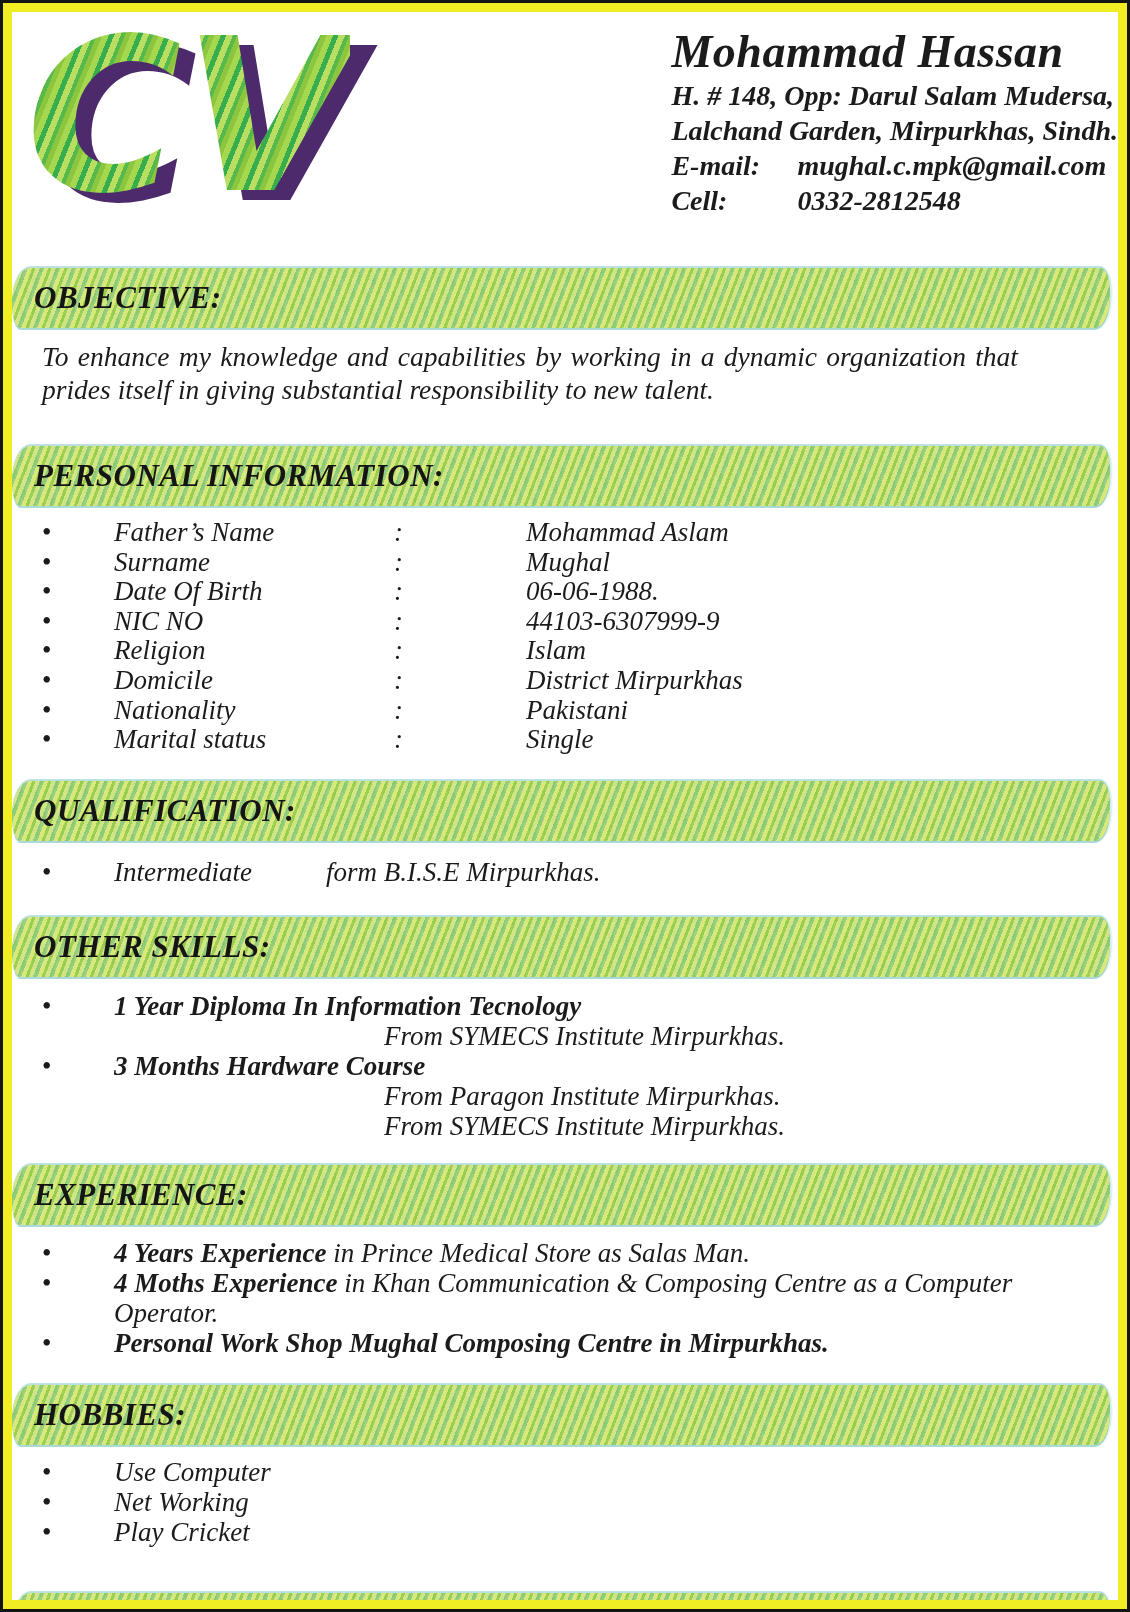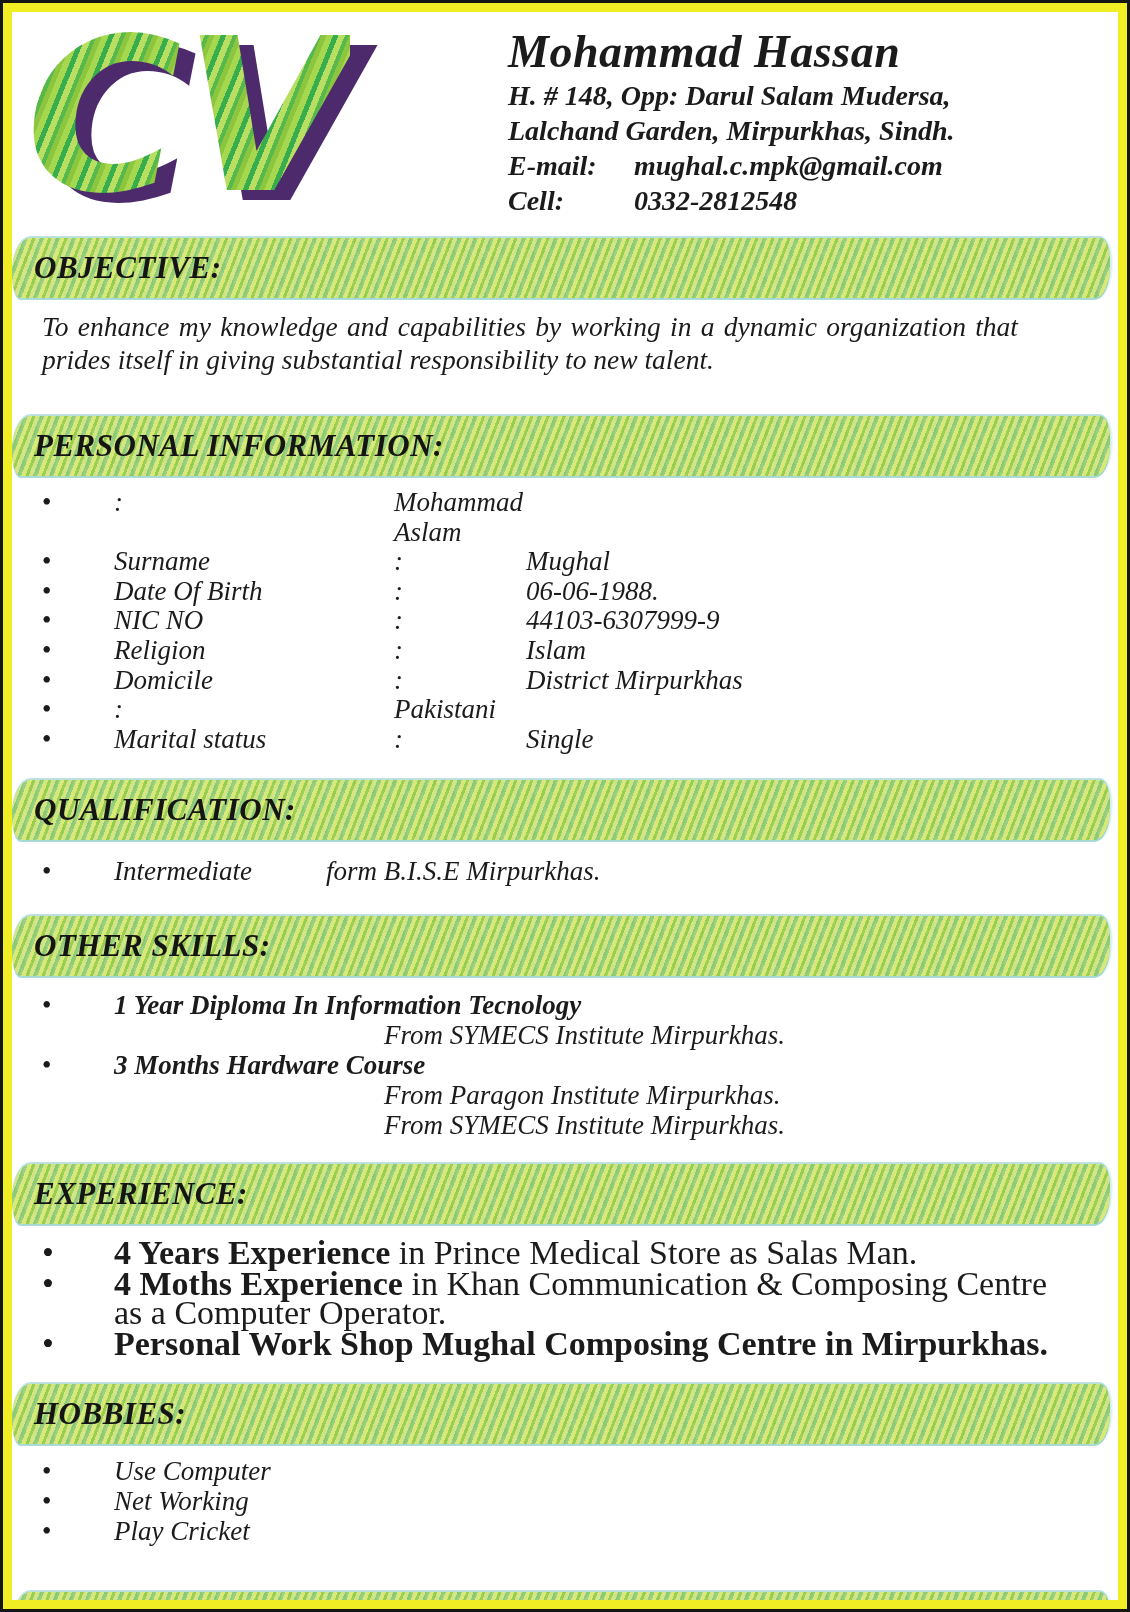--- a/index.html
+++ b/index.html
@@ -13,21 +13,21 @@
     color:#1b1b1b;
   }
   .inner {
     width:100%; height:100%;
     border:9px solid #f0ed24;
     overflow:hidden;
     background:#fff;
   }
 
   
-  .top { display:flex; height:226px; }
+  .top { display:flex; height:256px;justify-content:space-between; }
   .logo {
     position:relative;
     width:460px; height:215px;
     margin:4px 0 0 14px;
     flex:0 0 auto;
   }
   .logo span {
     position:absolute; top:0; left:0;
     font-family:"DejaVu Sans","Liberation Sans",sans-serif;
     font-weight:bold; font-style:italic;
@@ -94,21 +94,21 @@
   .bullet::before { content:"\2022"; font-style:normal; }
 
   .qlist { margin:16px 30px 0 30px; font-size:27px; font-style:italic; }
   .qrow { display:grid; grid-template-columns:72px 212px 1fr; line-height:30px; }
 
   .slist { margin:14px 30px 0 30px; font-size:27px; font-style:italic; }
   .srow { display:grid; grid-template-columns:72px 1fr; line-height:30px; }
   .srow .t { font-weight:bold; }
   .sfrom { margin-left:342px; line-height:30px; }
 
-  .elist { margin:14px 40px 8px 30px; font-size:34px; }
+  .elist { margin:14px 40px 8px 30px; font-size:27px; font-style:italic; }
   .erow { display:grid; grid-template-columns:72px 1fr; line-height:29.5px; margin-bottom:1px; }
   .erow .lead { font-weight:bold; }
 
   .hlist, .llist { margin:12px 30px 0 30px; font-size:27px; font-style:italic; }
   .hrow { display:grid; grid-template-columns:72px 1fr; line-height:30px; }
 </style>
 </head>
 <body>
 
 <div class="page">
@@ -140,20 +140,21 @@
     <div class="objective-text">To enhance my knowledge and capabilities by working in a dynamic organization that prides itself in giving substantial responsibility to new talent.</div>
 
     <div class="sp-a"></div>
 
     <div class="band">
       <span class="band-title">PERSONAL INFORMATION:</span>
     </div>
     <div class="ptable">
       <div class="prow">
         <span class="bullet"></span>
+        <span>Father’s Name</span>
         <span>:</span>
         <span>Mohammad Aslam</span>
       </div>
       <div class="prow">
         <span class="bullet"></span>
         <span>Surname</span>
         <span>:</span>
         <span>Mughal</span>
       </div>
       <div class="prow">
@@ -175,20 +176,21 @@
         <span>Islam</span>
       </div>
       <div class="prow">
         <span class="bullet"></span>
         <span>Domicile</span>
         <span>:</span>
         <span>District Mirpurkhas</span>
       </div>
       <div class="prow">
         <span class="bullet"></span>
+        <span>Nationality</span>
         <span>:</span>
         <span>Pakistani</span>
       </div>
       <div class="prow">
         <span class="bullet"></span>
         <span>Marital status</span>
         <span>:</span>
         <span>Single</span>
       </div>
     </div>

